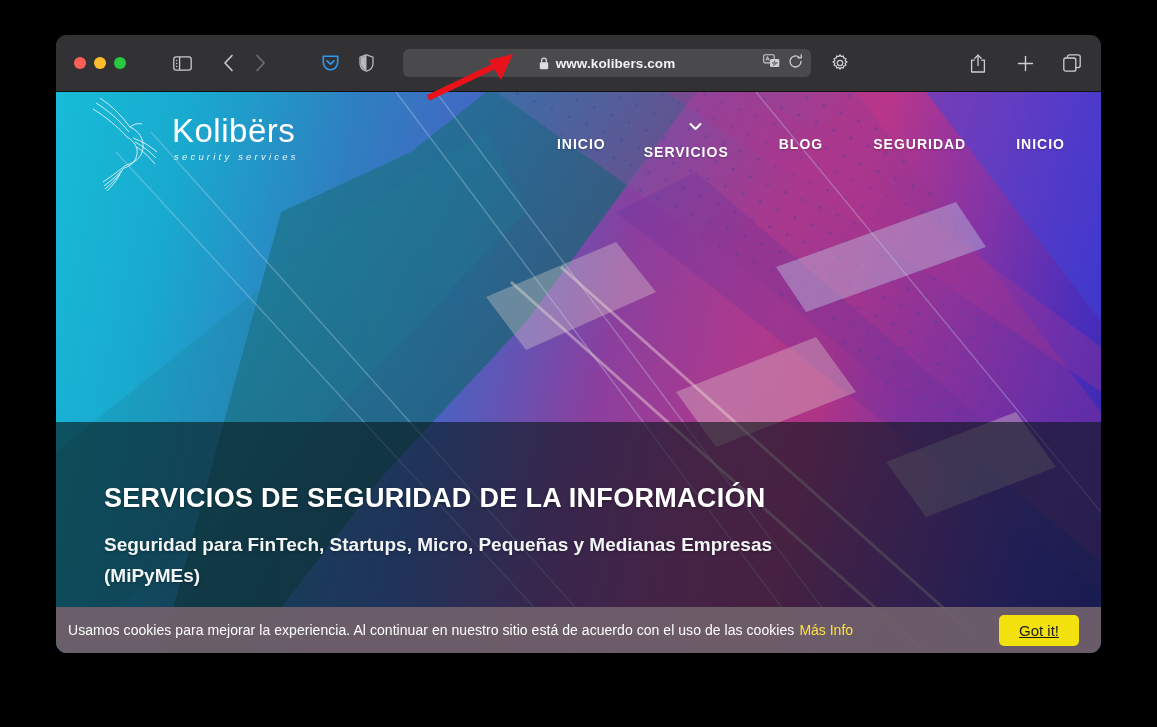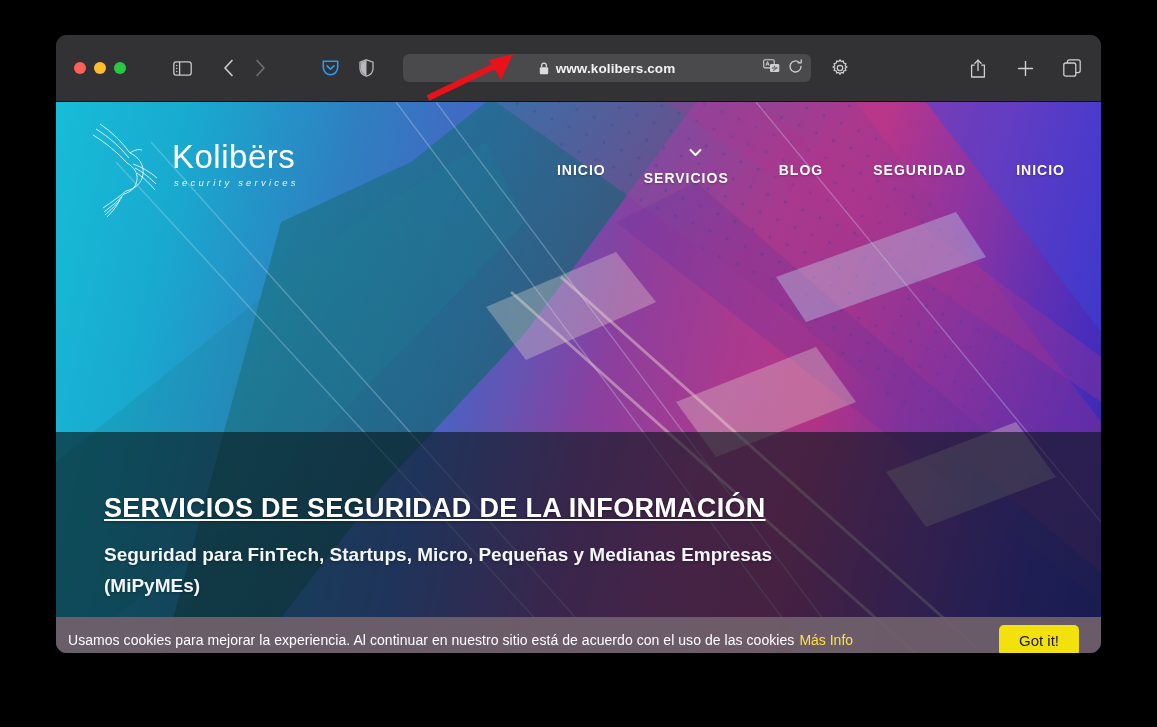--- a/index.html
+++ b/index.html
@@ -17,21 +17,21 @@
     width: 1045px; height: 618px;
     border-radius: 11px;
     overflow: hidden;
     box-shadow: 0 18px 50px rgba(0,0,0,0.65);
     background: #2b2b2d;
   }
 
   
   #toolbar {
     position: relative;
-    height: 67px;
+    height: 57px;
     background: #323234;
     display: flex;
     align-items: center;
     border-bottom: 1px solid #111;
   }
   .traffic-lights { display: flex; gap: 8px; margin-left: 18px; }
   .tl { width: 12px; height: 12px; border-radius: 50%; }
   .tl.red    { background: #ff5f57; }
   .tl.yellow { background: #febc2e; }
   .tl.green  { background: #28c840; }
@@ -110,21 +110,21 @@
   #hero-structure svg { display: block; width: 100%; height: 100%; }
 
   
   #hero-overlay {
     position: absolute; left: 0; right: 0; top: 330px; bottom: 0;
     background: rgba(8,22,26,0.62);
   }
 
   
   #site-header {
-    position: absolute; left: 0; right: 0; top: 16px;
+    position: absolute; left: 0; right: 0; top: 0;
     height: 105px;
     display: flex; align-items: center;
   }
   #logo-area {
     position: absolute; left: 18px; top: 0;
     width: 260px; height: 105px;
     display: flex; align-items: center;
   }
   #logo-bird { position: absolute; left: 12px; top: 2px; }
   #logo-wordmark {
@@ -173,21 +173,20 @@
     position: absolute; left: 48px; top: 390px;
     width: 800px;
     color: #fff;
   }
   #hero-title {
     font-size: 27px;
     font-weight: 700;
     letter-spacing: 0.3px;
     line-height: 1.2;
     text-shadow: 0 1px 3px rgba(0,0,0,0.35);
-    text-decoration: underline;
   }
   #hero-subtitle {
     margin-top: 16px;
     font-size: 19px;
     font-weight: 700;
     line-height: 1.62;
     color: #f2f6f7;
     max-width: 680px;
     text-shadow: 0 1px 3px rgba(0,0,0,0.3);
   }
@@ -215,20 +214,21 @@
     margin-left: auto;
     background: #f2e10c;
     color: #1b1b1b;
     border: none;
     border-radius: 5px;
     font-size: 15px;
     font-family: "Liberation Sans", sans-serif;
     padding: 7px 20px;
     cursor: pointer;
     white-space: nowrap;
+    text-decoration: underline;
   }
 
   
   #annotation-arrow {
     position: absolute;
     left: 415px; top: 50px;
     width: 120px; height: 60px;
     pointer-events: none;
   }
 </style>

